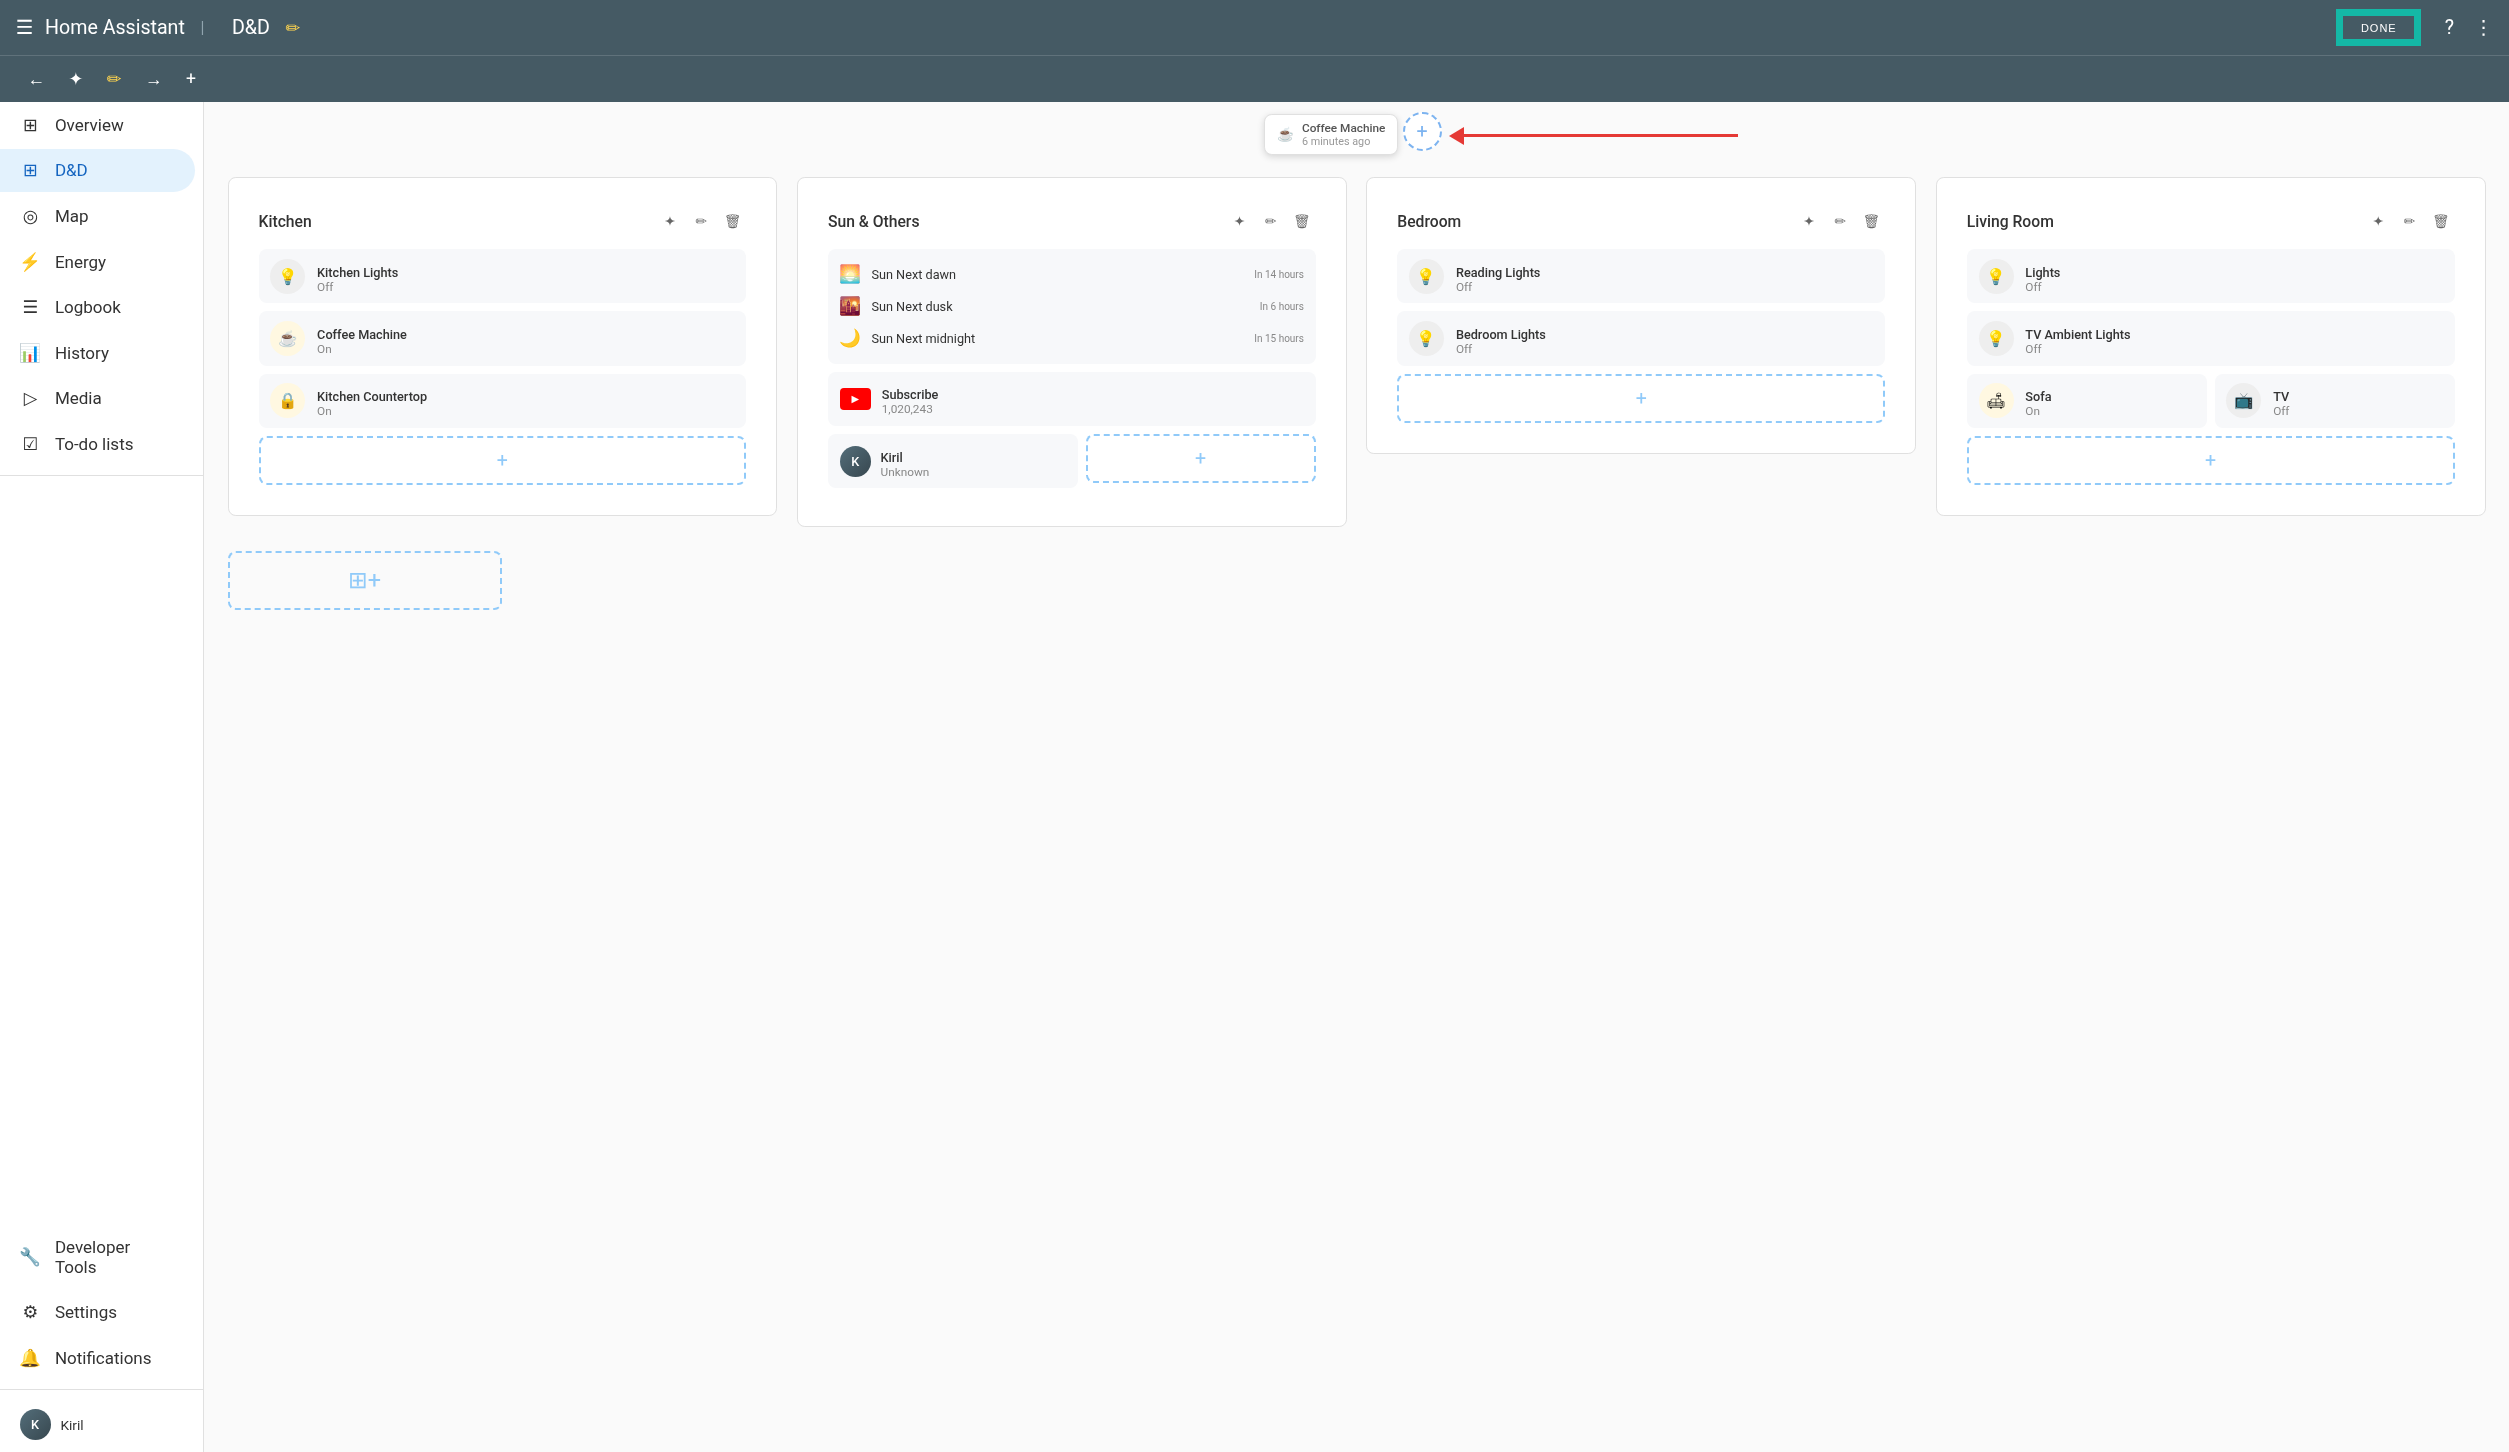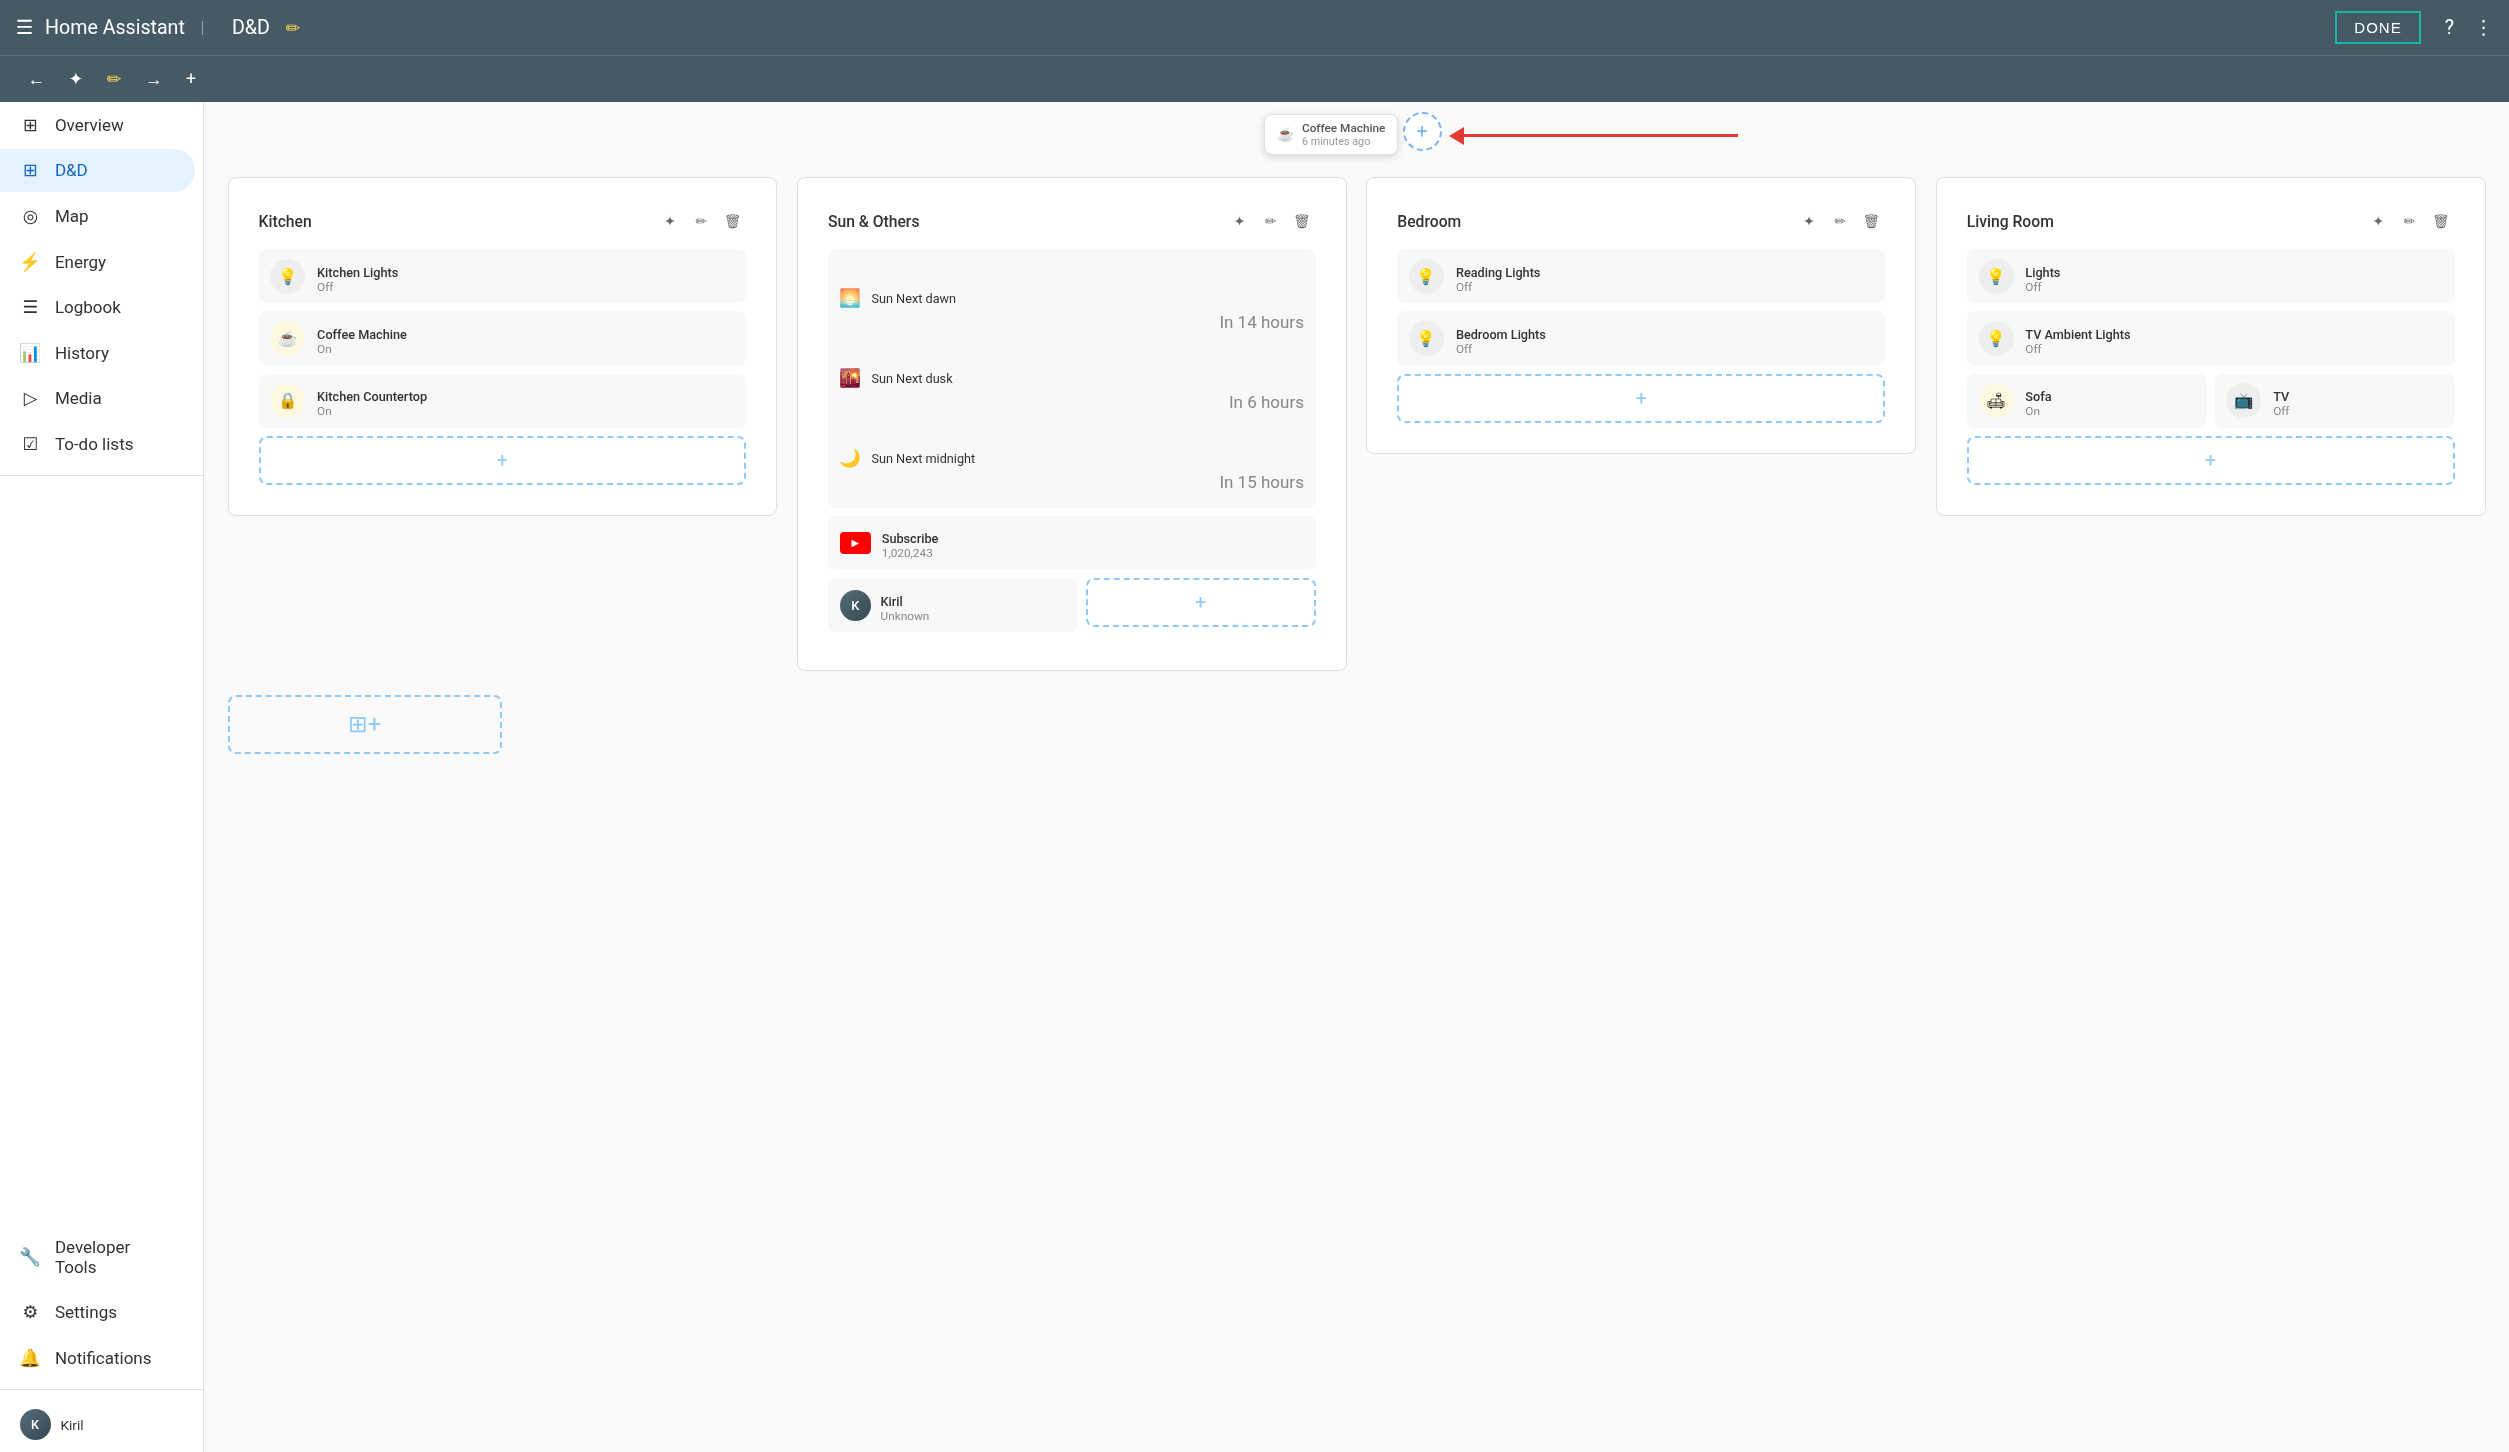--- a/index.html
+++ b/index.html
@@ -15,25 +15,25 @@
       padding: 0 15.7px;
       flex-shrink: 0;
       gap: 11.8px;
     }
     .top-header .menu-icon { cursor: pointer; font-size: 19.6px; }
     .top-header .app-title { font-size: 19.6px; font-weight: 400; flex: 0 0 auto; }
     .top-header .page-title { font-size: 19.6px; font-weight: 400; margin-left: 11.8px; }
     .top-header .edit-icon { color: #ffd54f; font-size: 17.6px; margin-left: 3.9px; cursor: pointer; }
     .top-header .spacer { flex: 1; }
     .top-header .done-btn {
-      border: 2px solid #14b8a6;
+      border: 7px solid #14b8a6;
       background: transparent;
       color: white;
       padding: 5.9px 17.6px;
-      font-size: 15px;
+      font-size: 11px;
       font-weight: 500;
       cursor: pointer;
       letter-spacing: 1px;
     }
     .top-header .help-icon { font-size: 19.6px; cursor: pointer; }
     .top-header .more-icon { font-size: 19.6px; cursor: pointer; }
 
     
     .toolbar-row {
       background: #455a64;
@@ -216,21 +216,21 @@
       padding: 9.8px 11.8px;
       background: #f7f8fa;
       border-radius: 7.8px;
       margin-bottom: 7.8px;
     }
     .sun-row {
       display: flex; align-items: center; gap: 9.8px; padding: 5.9px 0;
     }
     .sun-row .sun-icon { font-size: 17.6px; color: #5c9be6; }
     .sun-row .sun-name { font-size: 12.7px; color: #333; flex: 1; }
-    .sun-row .sun-value { font-size: 17px; color: #888; margin-top: 48px; }
+    .sun-row .sun-value { font-size: 10px; color: #888; }
 
     
     .subscribe-card {
       display: flex; align-items: center; gap: 11px;
       padding: 9.8px 11.8px; background: #f7f8fa; border-radius: 7.8px; margin-bottom: 7.8px;
     }
     .yt-icon { width: 31px; height: 21.6px; background: #ff0000; border-radius: 3.9px; display: flex; align-items: center; justify-content: center; }
     .yt-icon::after { content: '▶'; color: white; font-size: 9.8px; }
 
     

